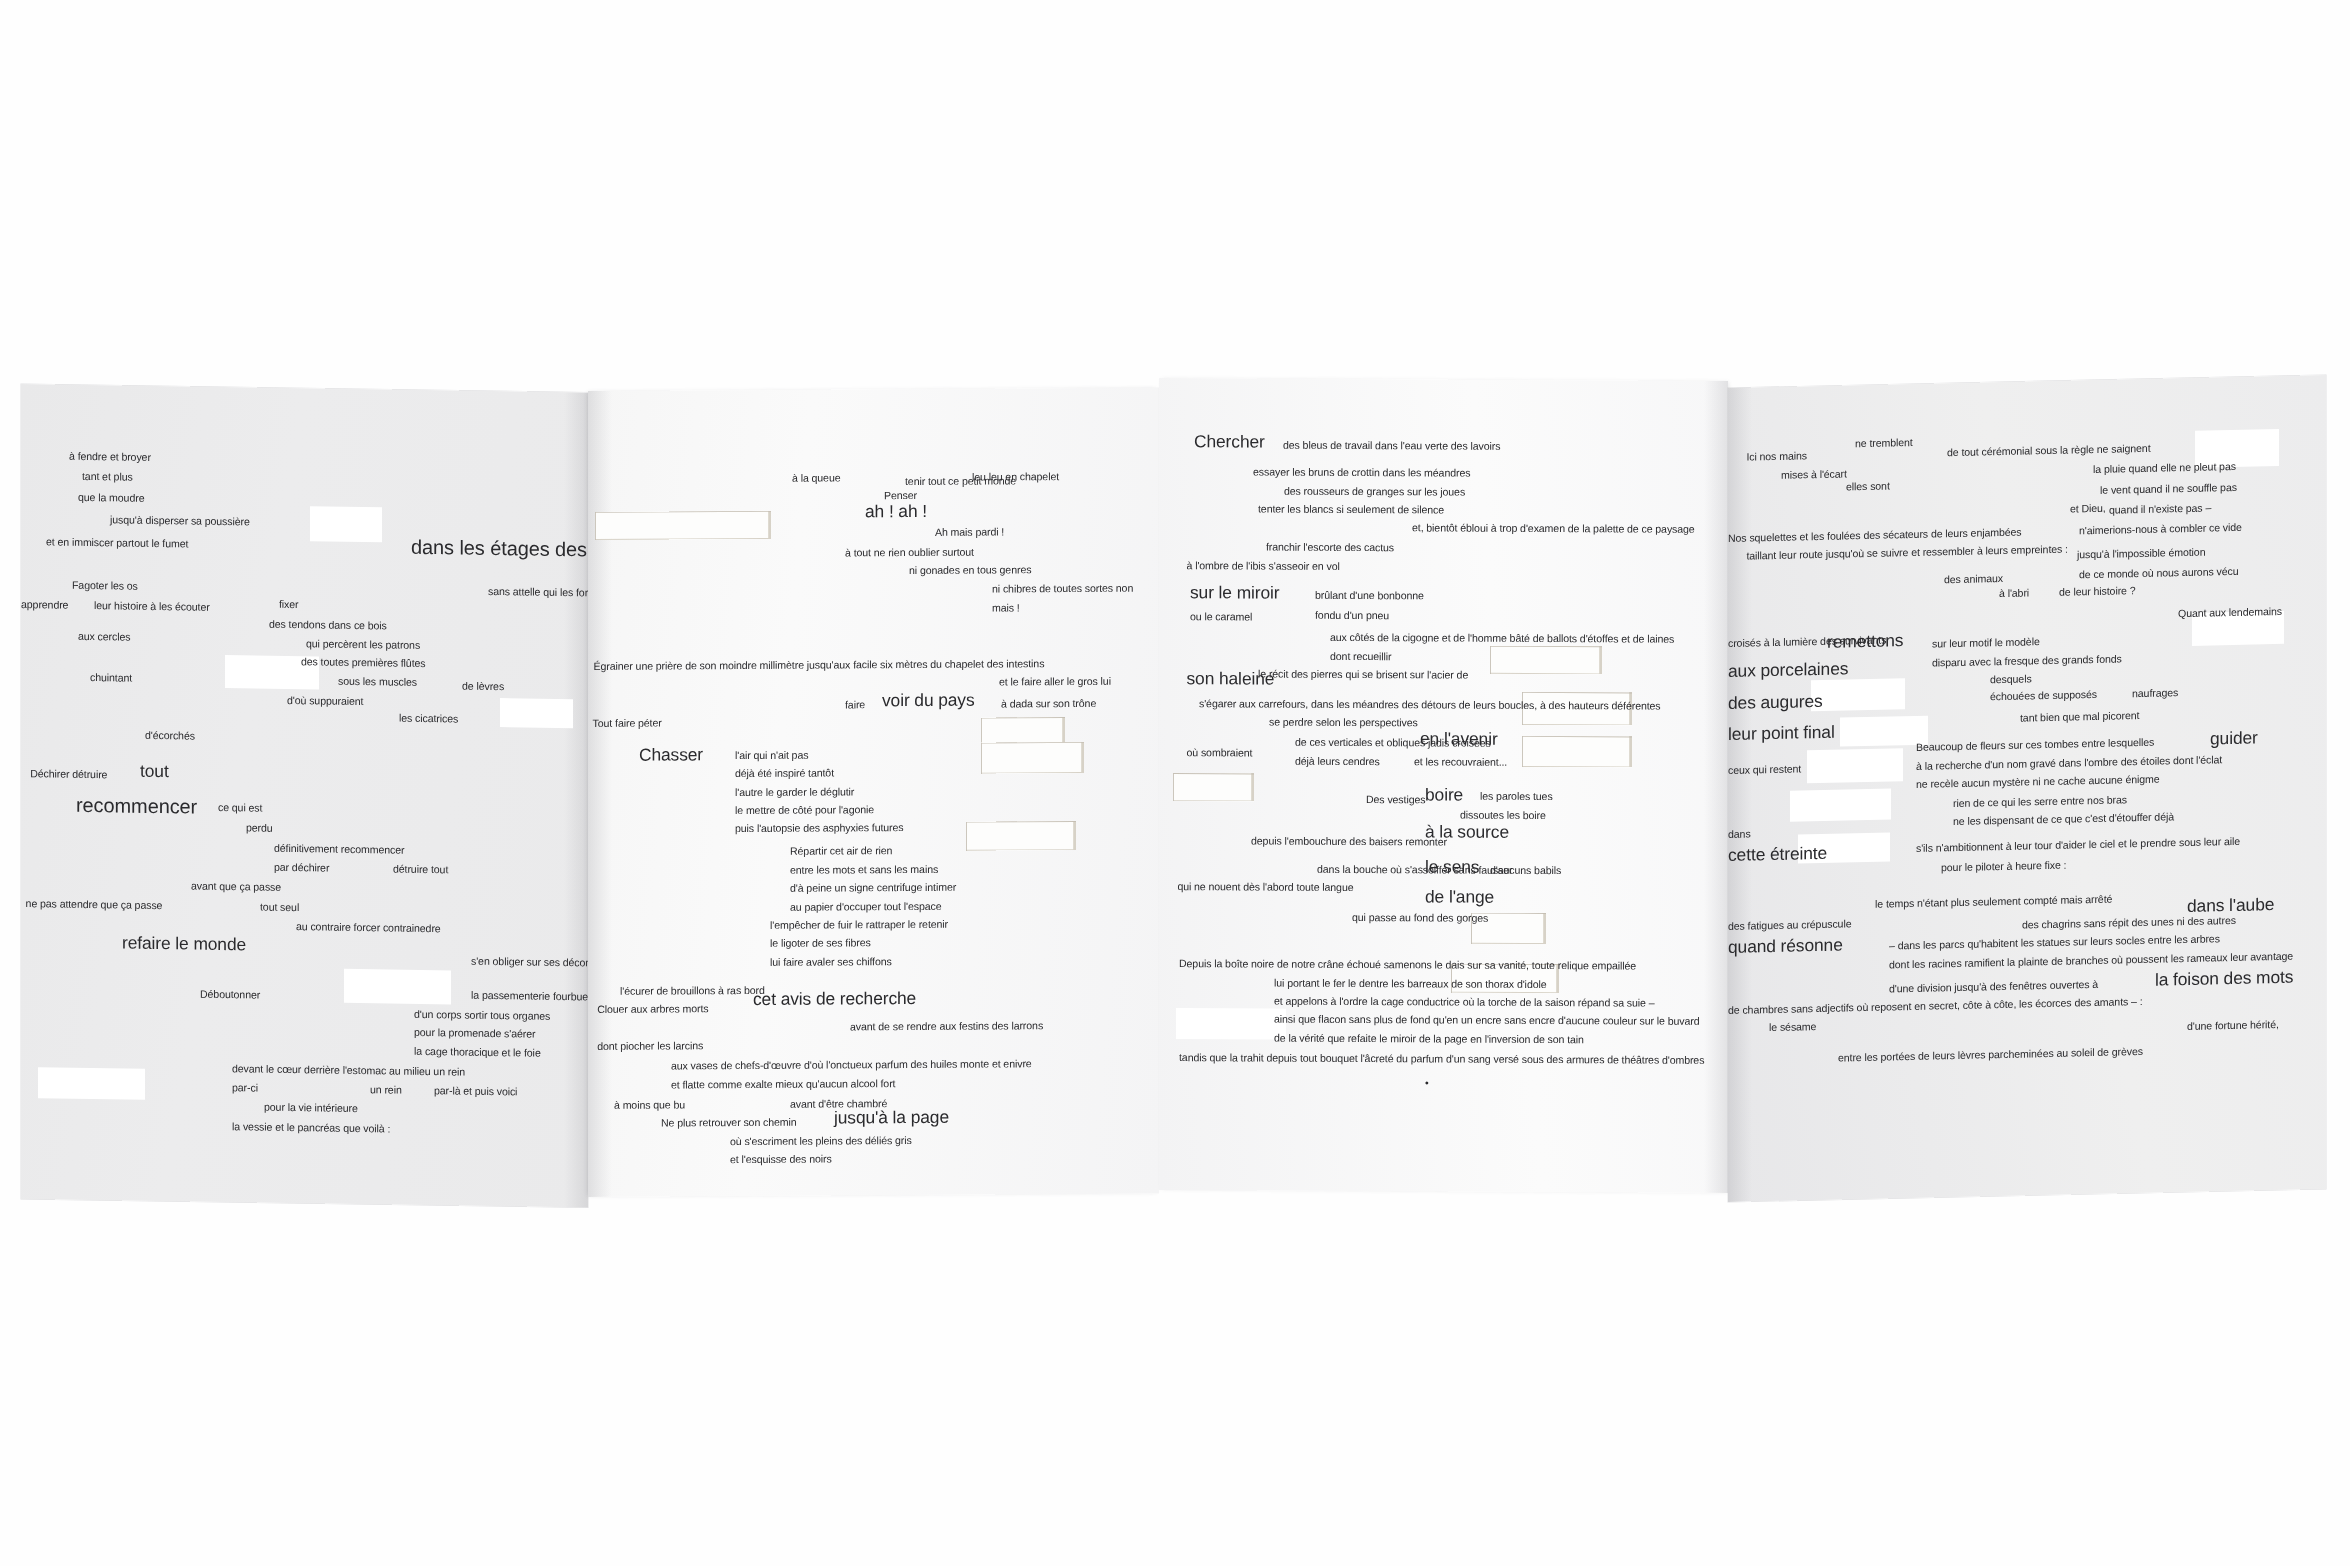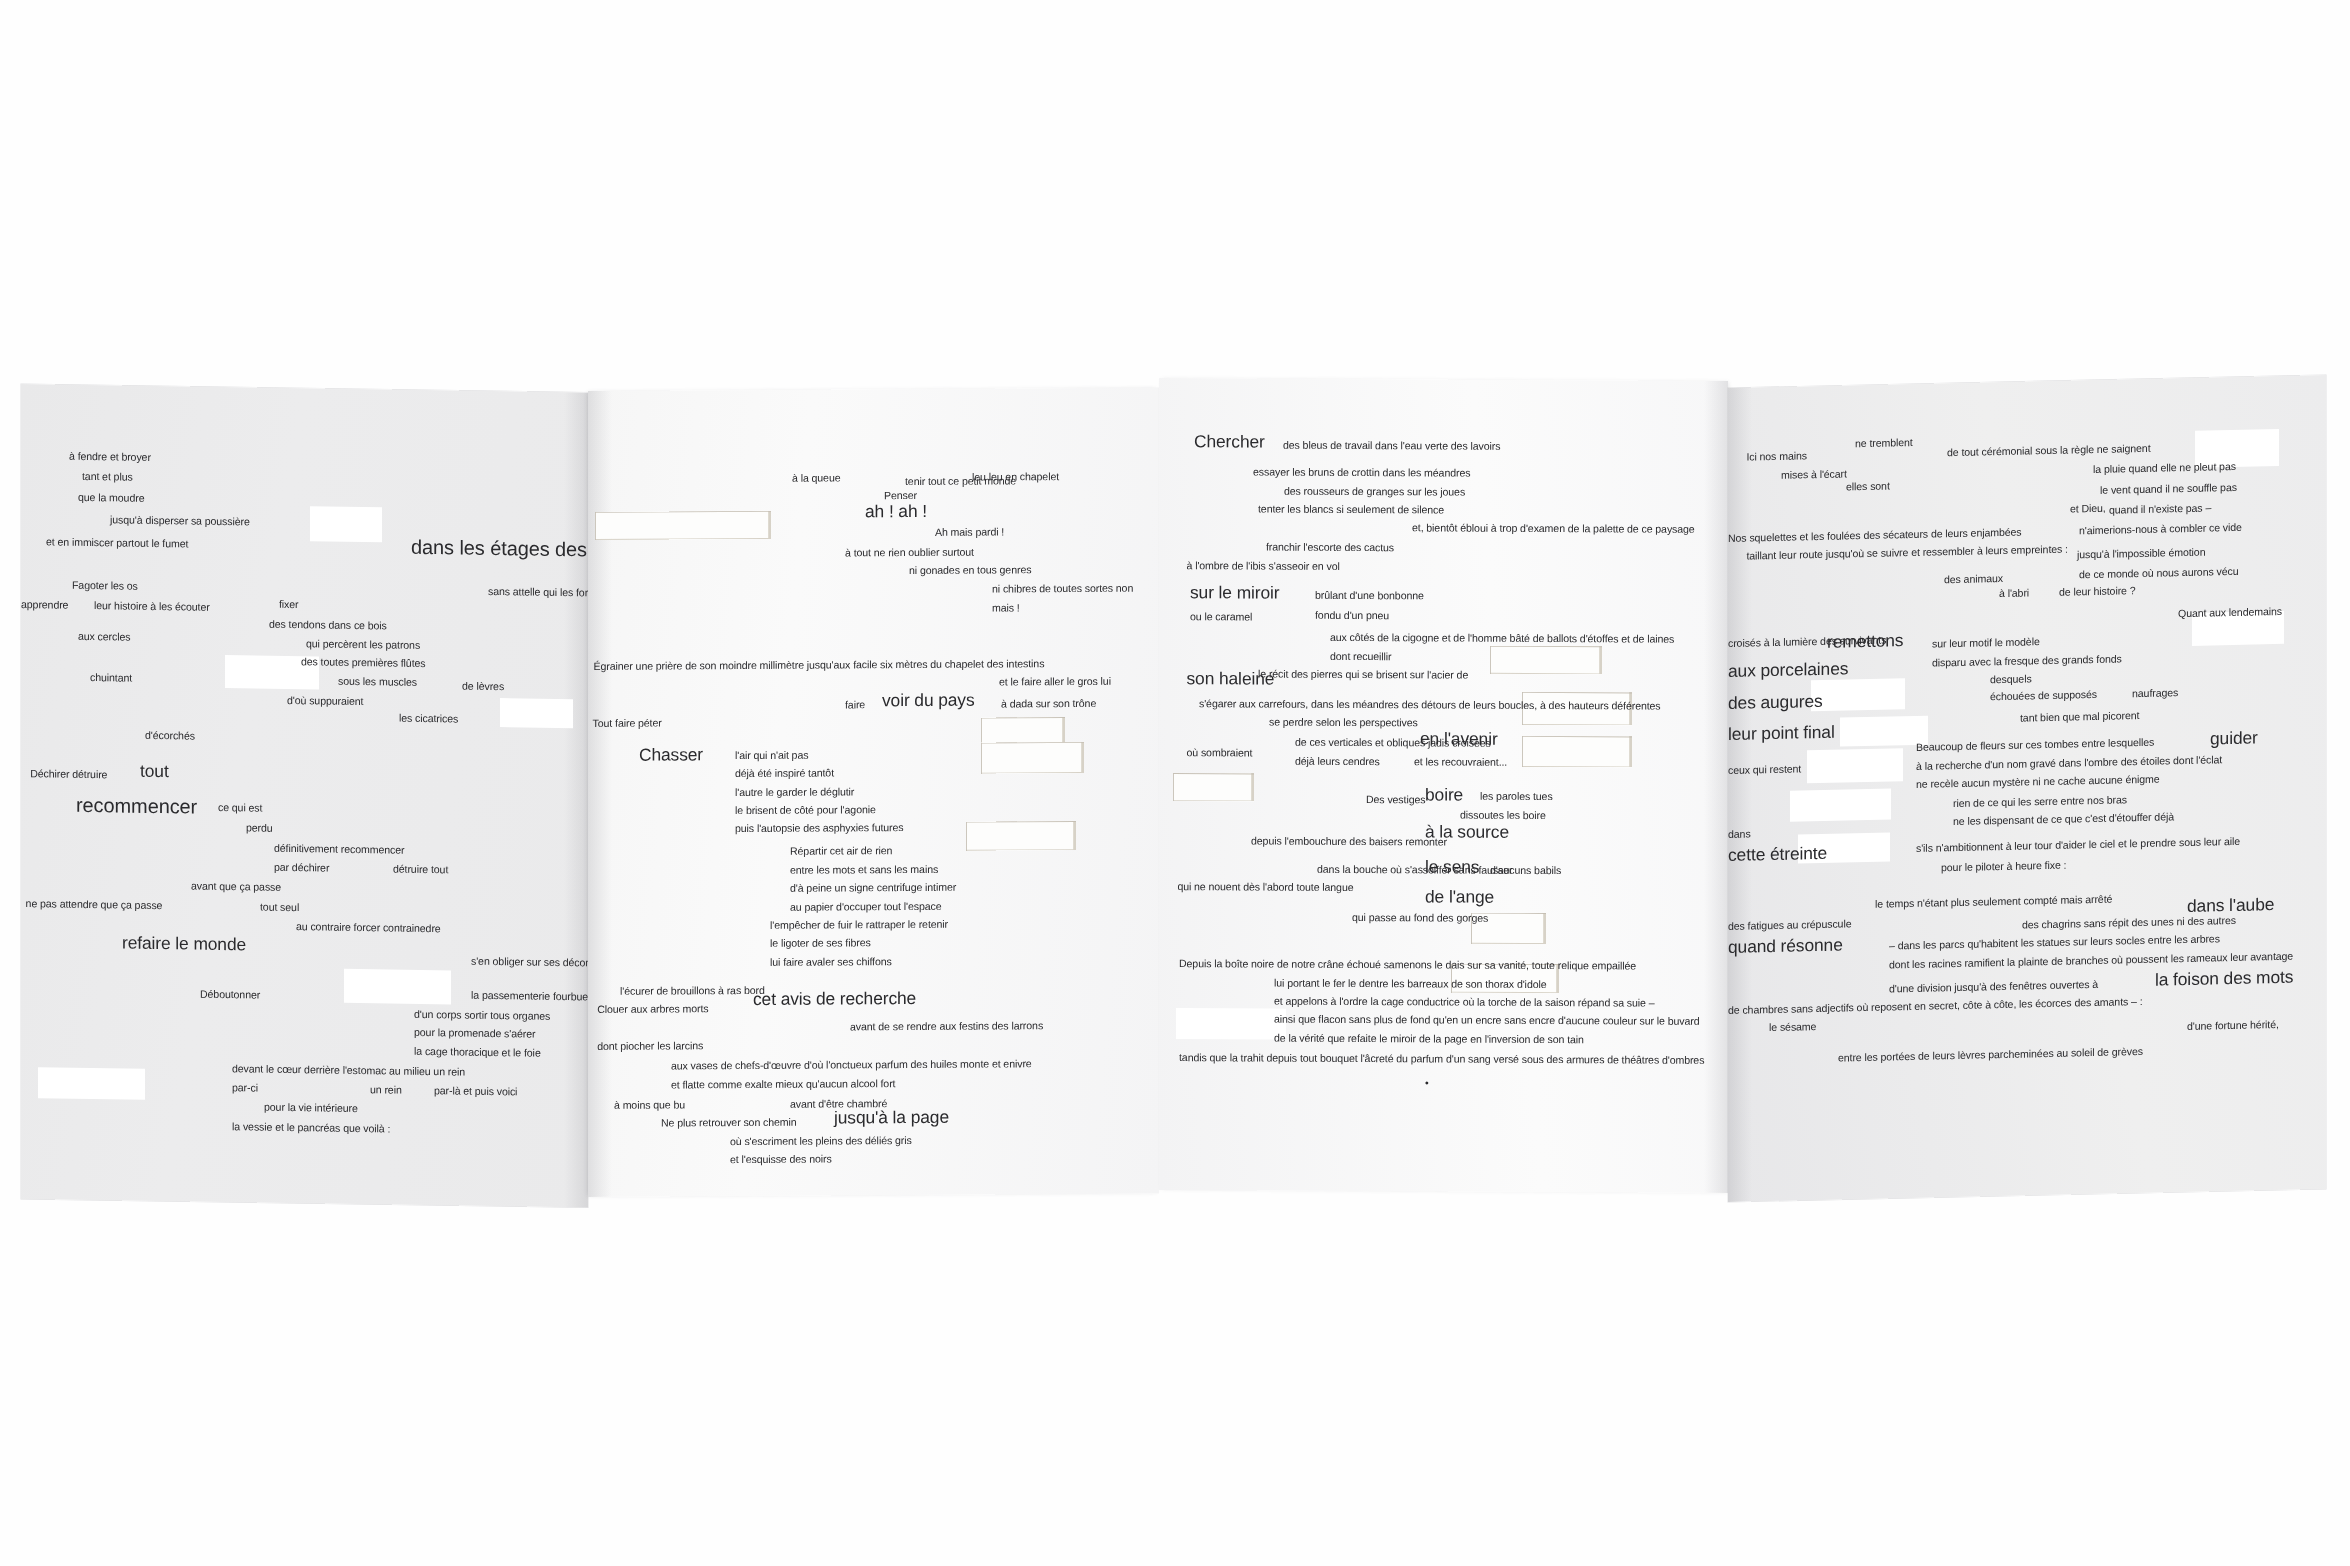--- a/index.html
+++ b/index.html
@@ -129,21 +129,21 @@
       <div class="ln sm" style="left: 5.5px; top: 270px;">Égrainer une prière de son moindre millimètre jusqu'aux facile six mètres du chapelet des intestins</div>
       <div class="ln sm" style="left: 411px; top: 288px;">et le faire aller le gros lui</div>
       <div class="ln sm" style="left: 257px; top: 310px;">faire</div>
       <div class="ln lg" style="left: 294px; top: 303px;">voir du pays</div>
       <div class="ln sm" style="left: 413px; top: 310px;">à dada sur son trône</div>
       <div class="ln sm" style="left: 4.6px; top: 327px;">Tout faire péter</div>
       <div class="ln lg" style="left: 51px; top: 356px;">Chasser</div>
       <div class="ln sm" style="left: 147px; top: 360px;">l'air qui n'ait pas</div>
       <div class="ln sm" style="left: 147px; top: 378px;">déjà été inspiré tantôt</div>
       <div class="ln sm" style="left: 147px; top: 397px;">l'autre le garder le déglutir</div>
-      <div class="ln sm" style="left: 147px; top: 415px;">le brisent de côté pour l'agonie</div>
+      <div class="ln sm" style="left: 147px; top: 415px;">le mettre de côté pour l'agonie</div>
       <div class="ln sm" style="left: 147px; top: 433px;">puis l'autopsie des asphyxies futures</div>
       <div class="ln sm" style="left: 202px; top: 456px;">Répartir cet air de rien</div>
       <div class="ln sm" style="left: 202px; top: 475px;">entre les mots et sans les mains</div>
       <div class="ln sm" style="left: 202px; top: 493px;">d'à peine un signe centrifuge intimer</div>
       <div class="ln sm" style="left: 202px; top: 512px;">au papier d'occuper tout l'espace</div>
       <div class="ln sm" style="left: 182px; top: 530px;">l'empêcher de fuir le rattraper le retenir</div>
       <div class="ln sm" style="left: 182px; top: 548px;">le ligoter de ses fibres</div>
       <div class="ln sm" style="left: 182px; top: 567px;">lui faire avaler ses chiffons</div>
       <div class="ln sm" style="left: 32px; top: 595px;">l'écurer de brouillons à ras bord</div>
       <div class="ln sm" style="left: 9.2px; top: 613px;">Clouer aux arbres morts</div>

